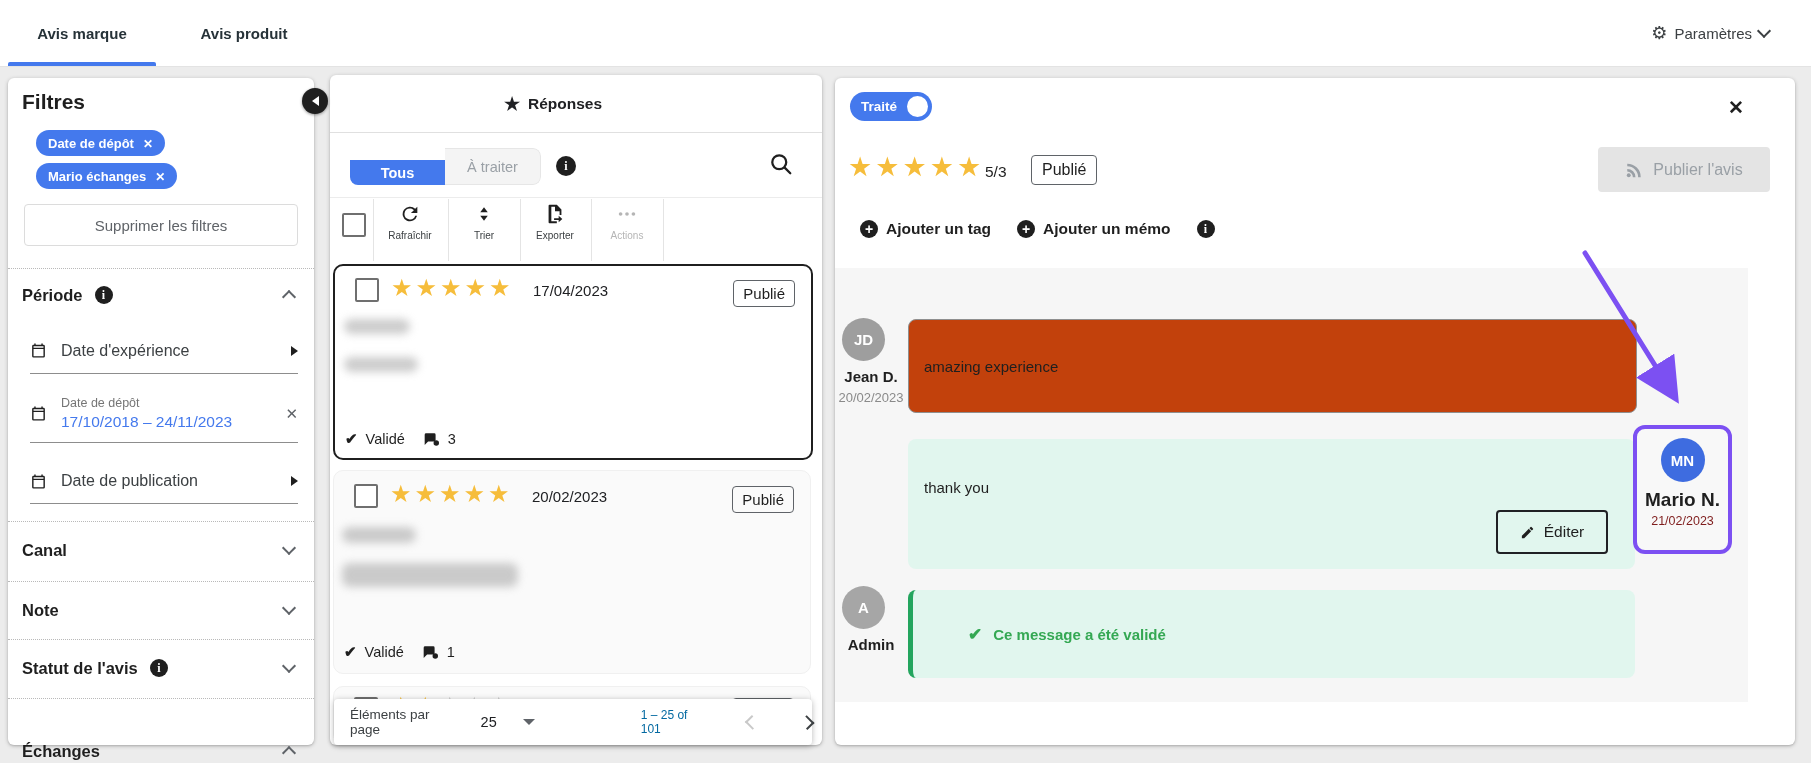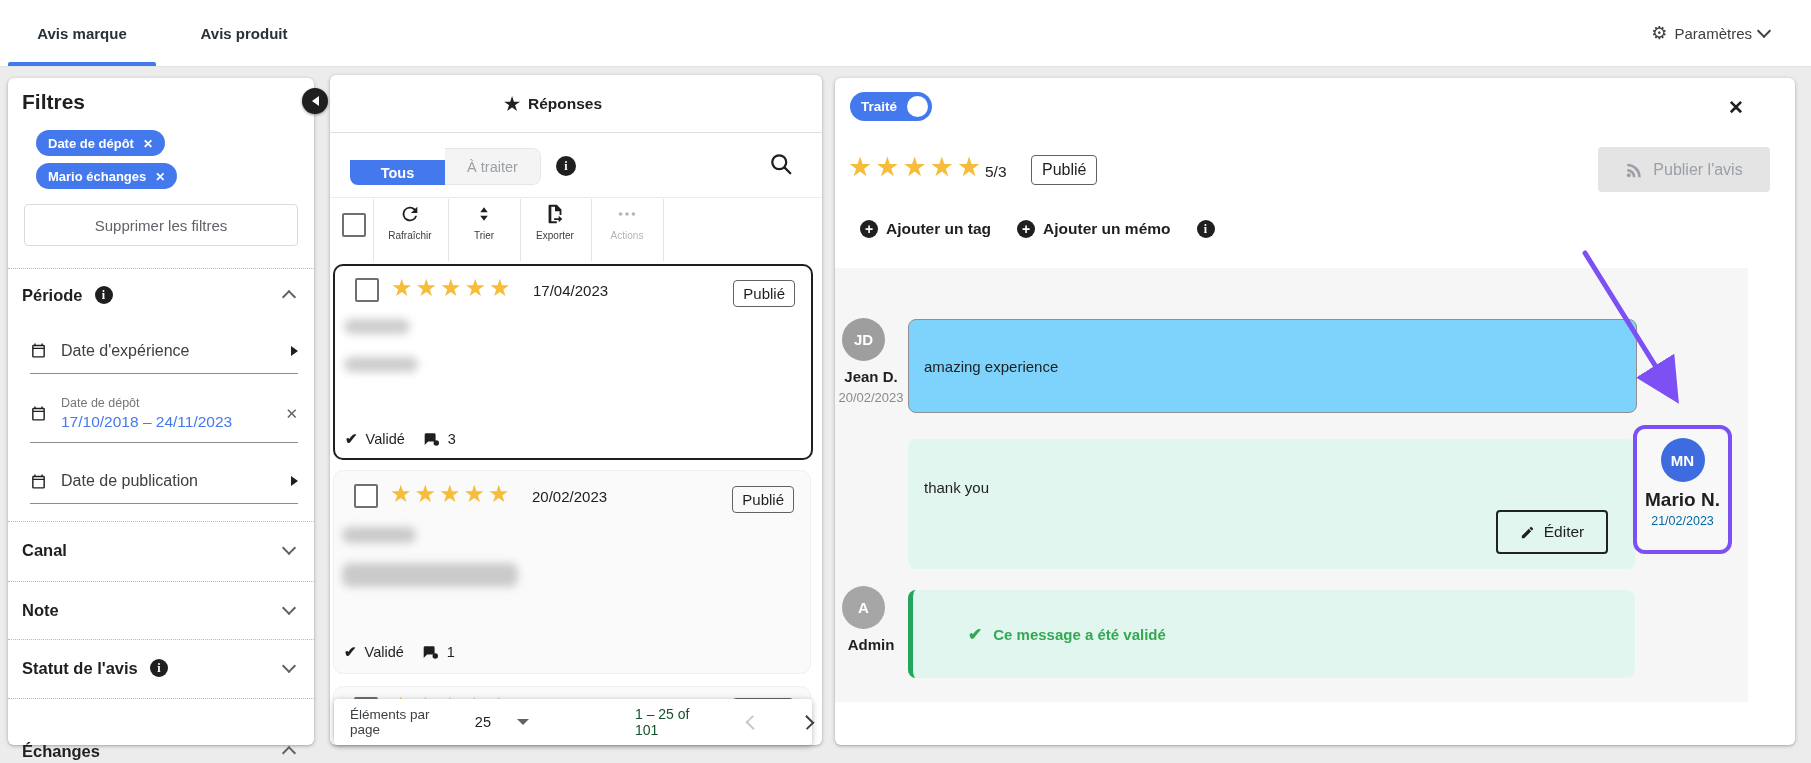--- a/index.html
+++ b/index.html
@@ -59,48 +59,48 @@
   .star.off{color:#c9c9c9;}
   .rdate{font-size:15px;color:#202124;}
   .badge{display:inline-block;border:1px solid #5f6368;border-radius:4px;padding:4px 9px;font-size:15px;color:#1f1f1f;background:transparent;}
   .blur-bar{position:absolute;background:#a3a3a3;opacity:.55;filter:blur(4px);border-radius:8px;}
   .vfooter{position:absolute;left:10px;display:flex;align-items:center;gap:8px;font-size:14.5px;color:#1f1f1f;}
   .vcheck{font-weight:bold;font-size:15px;}
   .pager{position:absolute;left:4px;top:624px;width:478px;height:46px;background:#fff;border-radius:4px;box-shadow:0 1px 6px rgba(0,0,0,.28);display:flex;align-items:center;z-index:4;}
   .pager .plabel{font-size:13.5px;color:#3c4043;margin-left:16px;}
   .pager .pval{font-size:14.5px;color:#202124;margin-left:26px;}
   .caret-down{width:0;height:0;border-left:6px solid transparent;border-right:6px solid transparent;border-top:6px solid #5f6368;margin-left:26px;cursor:pointer;}
-  .pager .range{font-size:14px;color:#14532d;margin-left:106px;}
+  .pager .range{font-size:12px;color:#0369a1;margin-left:106px;}
   .pchev{width:9px;height:9px;border-right:2px solid #3c4043;border-bottom:2px solid #3c4043;cursor:pointer;}
   .pchev.left{transform:rotate(135deg);margin-left:42px;border-color:#c9c9c9;}
   .pchev.right{transform:rotate(-45deg);margin-left:44px;}
   
   .pill{position:absolute;left:15px;top:14px;width:82px;height:29px;border-radius:15px;background:#4479ed;display:flex;align-items:center;cursor:pointer;}
   .pill .ptext{color:#fff;font-size:13.5px;font-weight:bold;margin-left:11px;}
   .pill .knob{position:absolute;right:4px;top:4px;width:21px;height:21px;border-radius:50%;background:#fff;}
   .close-x{position:absolute;left:893px;top:18px;font-size:19px;font-weight:bold;color:#1f1f1f;cursor:pointer;}
   .close-x::before{content:"✕";}
   .publish-btn{position:absolute;left:763px;top:69px;width:172px;height:45px;background:#e4e4e4;border-radius:4px;display:flex;align-items:center;justify-content:center;gap:10px;color:#9aa0a6;font-size:16px;cursor:pointer;}
   .addrow{position:absolute;left:25px;top:142px;display:flex;align-items:center;gap:26px;}
   .additem{display:flex;align-items:center;gap:8px;font-size:15.5px;font-weight:bold;color:#1f1f1f;cursor:pointer;}
   .plusic{display:inline-flex;width:18px;height:18px;border-radius:50%;background:#1f1f1f;color:#fff;align-items:center;justify-content:center;flex:none;}
   .plusic::before{content:"+";font:bold 14px "Liberation Sans",sans-serif;margin-top:-1px;}
   .conv{position:absolute;left:0;top:190px;width:913px;height:434px;background:#f6f6f6;}
   .avatar{position:absolute;width:43px;height:43px;border-radius:50%;display:flex;align-items:center;justify-content:center;color:#fff;font-weight:bold;font-size:15px;}
   .avname{position:absolute;left:0;width:72px;text-align:center;font-weight:bold;font-size:15px;color:#1f1f1f;}
   .avdate{position:absolute;left:0;width:72px;text-align:center;font-size:13px;color:#8a8a8a;}
   .bubble{position:absolute;left:73px;width:727px;border-radius:8px;}
-  .bubble.white{background:#7dd3fc;border:1px solid #8f8f8f;display:flex;align-items:center;}
+  .bubble.white{background:#c2410c;border:1px solid #8f8f8f;display:flex;align-items:center;}
   .bubble.mint{background:#e1f6ee;}
   .msgtext{font-size:15px;color:#1f1f1f;}
   .edit-btn{position:absolute;right:27px;bottom:15px;width:108px;height:40px;border:2px solid #202124;border-radius:4px;background:transparent;display:flex;align-items:center;justify-content:center;gap:9px;font-size:15.5px;color:#1f1f1f;cursor:pointer;}
   .mario-box{position:absolute;left:798px;top:157px;width:99px;height:129px;box-sizing:border-box;border:4px solid #7c50f2;border-radius:12px;background:#f8f8f8;text-align:center;}
   .mario-box .mava{margin:9px auto 0;width:44px;height:44px;border-radius:50%;background:#3e6ce0;color:#fff;font-weight:bold;font-size:15px;display:flex;align-items:center;justify-content:center;}
   .mario-box .mname{font-size:19px;font-weight:bold;color:#1f1f1f;margin-top:7px;}
-  .mario-box .mdate{font-size:12.5px;color:#0369a1;margin-top:3px;}
+  .mario-box .mdate{font-size:12.5px;color:#7f1d1d;margin-top:3px;}
   .valbubble{position:absolute;left:73px;top:322px;width:727px;height:88px;background:#e1f6ee;border-left:5px solid #23a55e;border-radius:8px;display:flex;align-items:center;gap:11px;padding-left:55px;box-sizing:border-box;}
   .valbubble .vk{color:#34a853;font-size:17px;font-weight:bold;}
   .valbubble .vt{color:#34a853;font-size:15px;font-weight:bold;}
   .arrow-svg{position:absolute;left:1555px;top:235px;pointer-events:none;z-index:6;}
   .searchic{cursor:pointer;}
 </style>
 </head>
 <body>
 
 <div class="screen">

